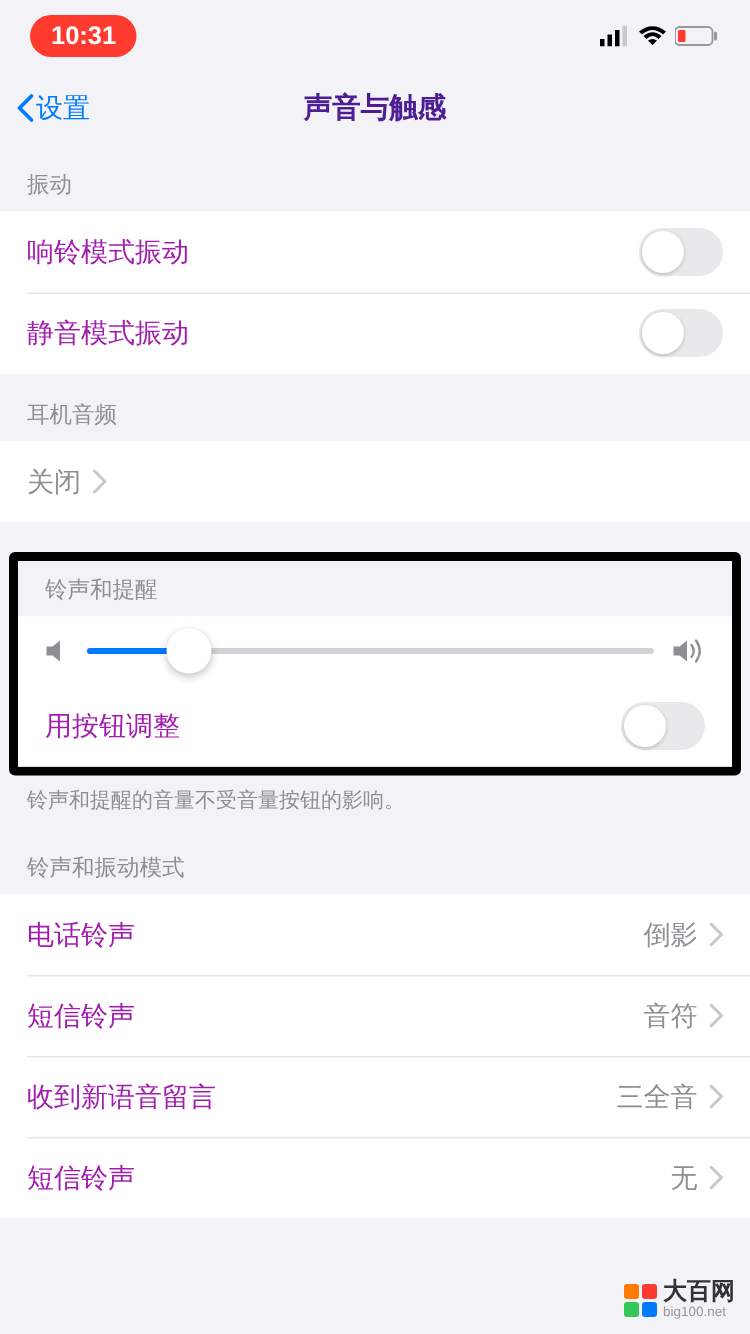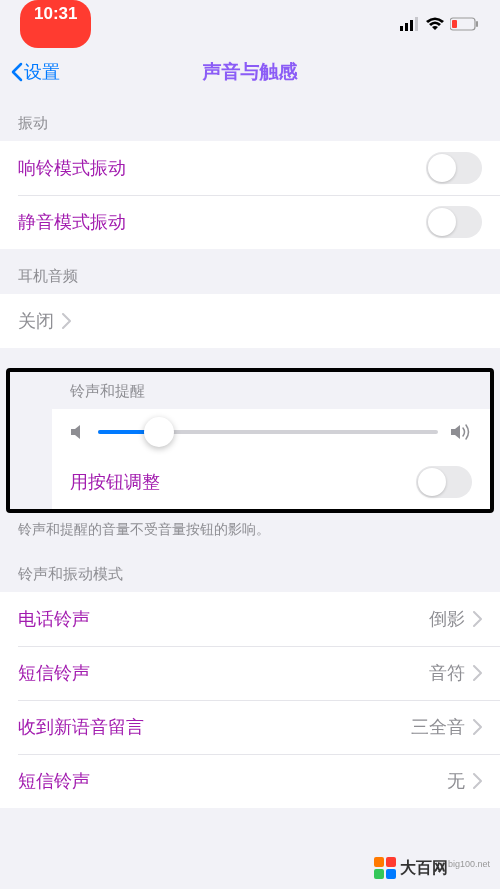--- a/index.html
+++ b/index.html
@@ -7,20 +7,21 @@
       width: 500px;
       height: 889px;
       background: #f2f2f7;
       font-family: -apple-system, "Helvetica Neue", Arial, sans-serif;
       position: relative;
       overflow: hidden;
     }
     .status-bar {
       height: 48px;
       display: flex;
+      align-items: center;
       justify-content: space-between;
       padding: 0 20px;
       background: #f2f2f7;
     }
     .time-pill {
       background: #ff3b30;
       color: #fff;
       font-weight: 600;
       font-size: 17px;
       padding: 4px 14px;
@@ -45,21 +46,21 @@
       font-size: 18px;
       padding-left: 10px;
       gap: 0;
     }
     .nav-title {
       position: absolute;
       left: 50%;
       transform: translateX(-50%);
       font-size: 19px;
       font-weight: 600;
-      color: #8b5cf6;
+      color: #4c1d95;
     }
     .section-header {
       font-size: 15px;
       color: #8e8e93;
       padding: 18px 18px 8px 18px;
     }
     .section-footer {
       font-size: 14px;
       color: #8e8e93;
       padding: 8px 18px 8px 18px;
@@ -138,37 +139,36 @@
       width: 30px;
       height: 30px;
       background: #fff;
       border-radius: 50%;
       top: 50%;
       left: 18%;
       transform: translate(-50%, -50%);
       box-shadow: 0 2px 6px rgba(0,0,0,0.25);
     }
     .highlight-box {
-      border: 4px solid #000000;
+      border: 6px solid #000000;
       border-radius: 4px;
       margin: 20px 6px 0 6px;
-      padding-left: 42px;
     }
     .highlight-box .section-header { padding-top: 10px; }
     .watermark {
       position: absolute;
       right: 10px;
       bottom: 10px;
       display: flex;
       align-items: center;
       gap: 4px;
     }
     .wm-blocks { display: grid; grid-template-columns: 10px 10px; gap: 2px; }
     .wm-b { width: 10px; height: 10px; border-radius: 2px; }
-    .wm-text { display: flex; flex-direction: row; line-height: 1; }
+    .wm-text { display: flex; flex-direction: column; line-height: 1; }
     .wm-cn { font-size: 16px; font-weight: 700; color: #333; }
     .wm-en { font-size: 9px; color: #999; }
   </style>
 </head>
 <body>
 
 <div class="status-bar">
   <div class="time-pill">10:31</div>
   <div class="status-icons">
     <svg width="20" height="14" viewBox="0 0 20 14">

